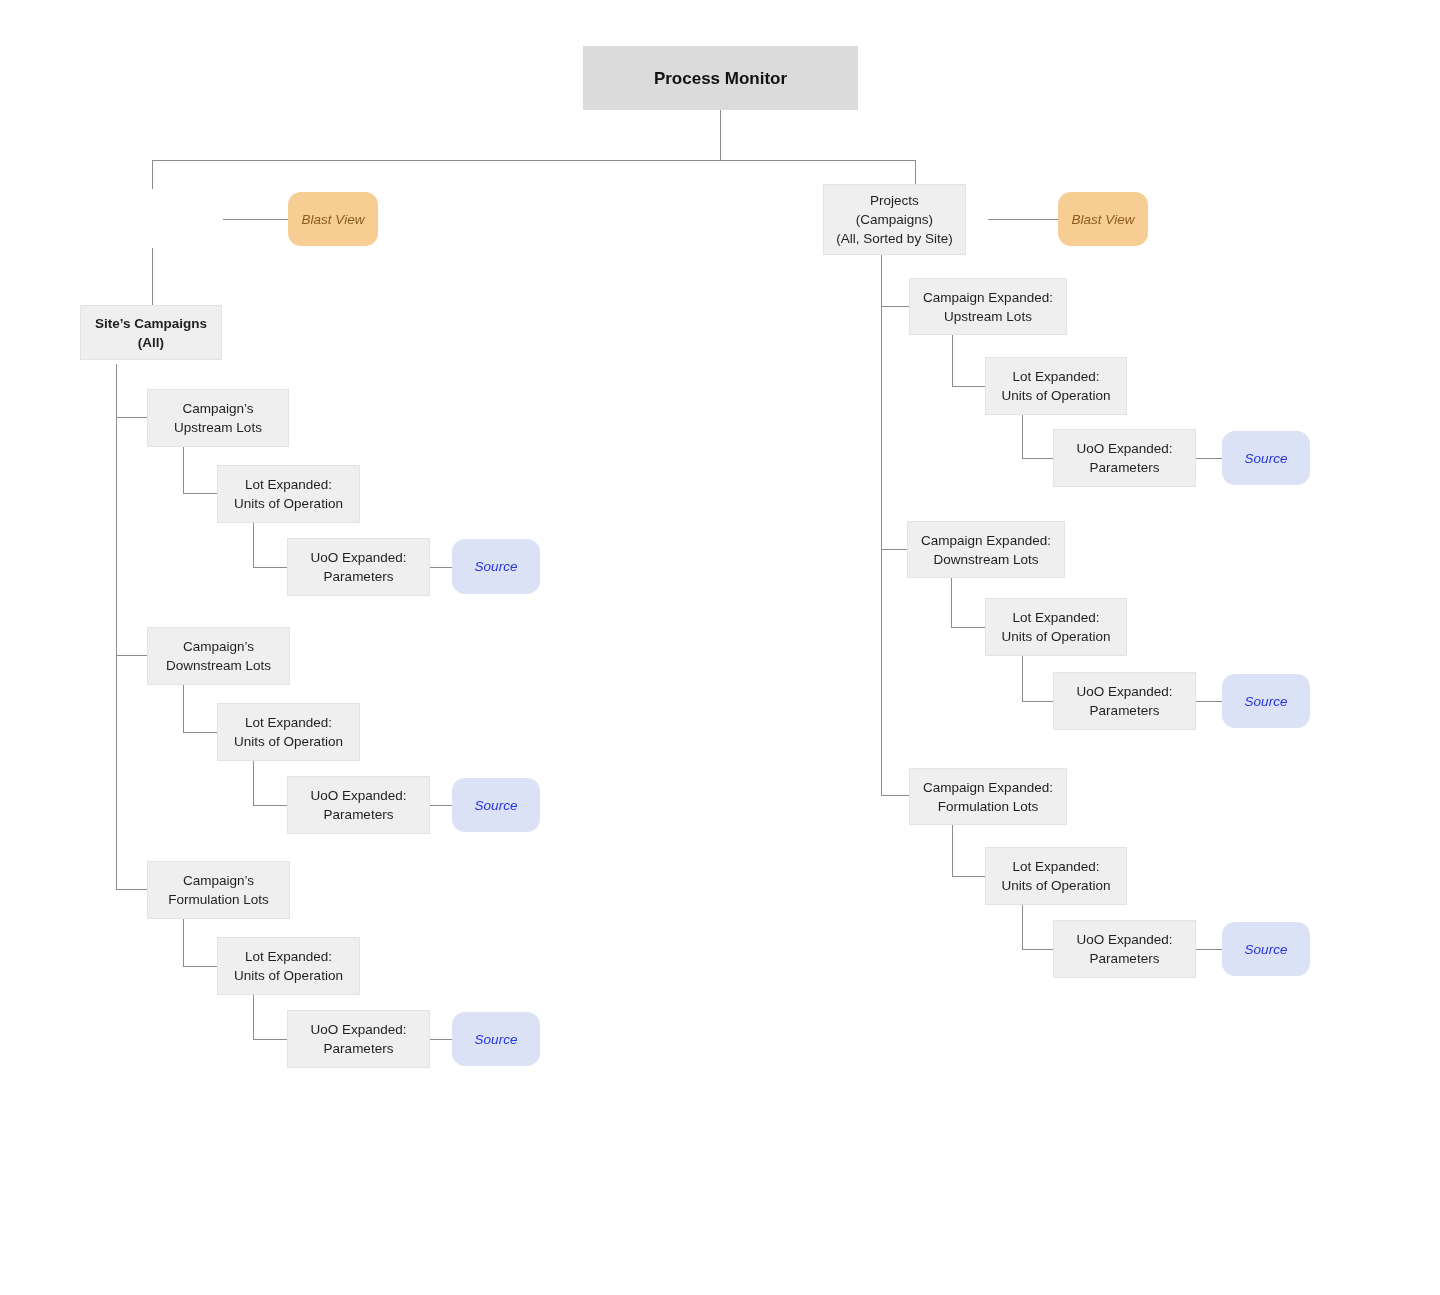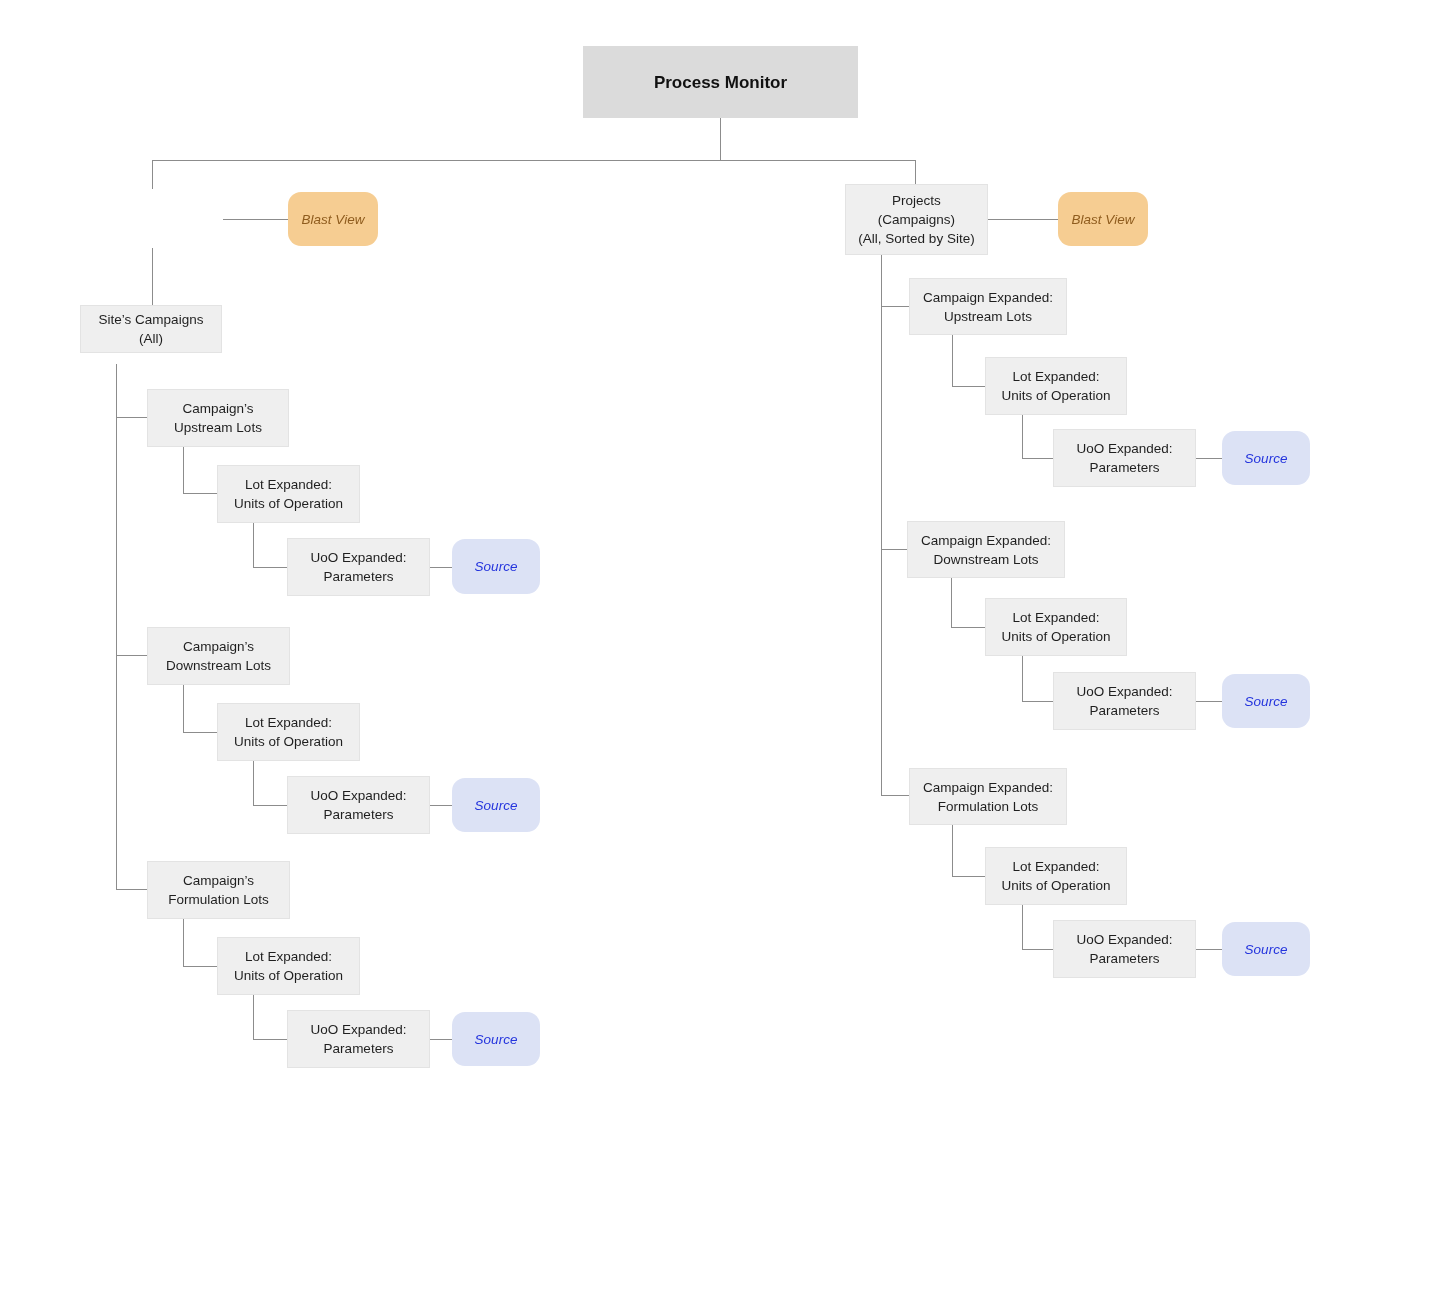--- a/index.html
+++ b/index.html
@@ -73,24 +73,24 @@
   <div class="line v" style="left:1022px;top:656px;height:45px;"></div>
   <div class="line h" style="left:1022px;top:701px;width:31px;"></div>
   <div class="line h" style="left:1196px;top:701px;width:26px;"></div>
   <div class="line h" style="left:881px;top:795px;width:28px;"></div>
   <div class="line v" style="left:952px;top:825px;height:51px;"></div>
   <div class="line h" style="left:952px;top:876px;width:33px;"></div>
   <div class="line v" style="left:1022px;top:905px;height:44px;"></div>
   <div class="line h" style="left:1022px;top:949px;width:31px;"></div>
   <div class="line h" style="left:1196px;top:949px;width:26px;"></div>
 
-  <div class="node title-node" style="left:583px;top:46px;width:275px;height:72px;">Process Monitor</div>
+  <div class="node title-node" style="left:583px;top:46px;width:275px;height:64px;">Process Monitor</div>
 
   <div class="node pill orange" style="left:288px;top:192px;width:90px;height:54px;">Blast View</div>
-  <div class="node" style="left:80px;top:305px;width:142px;height:48px;">Site’s Campaigns
+  <div class="node" style="left:80px;top:305px;width:142px;height:55px;font-weight:bold;">Site’s Campaigns
 (All)</div>
 
   <div class="node" style="left:147px;top:389px;width:142px;height:58px;">Campaign’s
 Upstream Lots</div>
   <div class="node" style="left:217px;top:465px;width:143px;height:58px;">Lot Expanded:
 Units of Operation</div>
   <div class="node" style="left:287px;top:538px;width:143px;height:58px;">UoO Expanded:
 Parameters</div>
   <div class="node pill blue" style="left:452px;top:539px;width:88px;height:55px;">Source</div>
 
@@ -103,21 +103,21 @@
   <div class="node pill blue" style="left:452px;top:778px;width:88px;height:54px;">Source</div>
 
   <div class="node" style="left:147px;top:861px;width:143px;height:58px;">Campaign’s
 Formulation Lots</div>
   <div class="node" style="left:217px;top:937px;width:143px;height:58px;">Lot Expanded:
 Units of Operation</div>
   <div class="node" style="left:287px;top:1010px;width:143px;height:58px;">UoO Expanded:
 Parameters</div>
   <div class="node pill blue" style="left:452px;top:1012px;width:88px;height:54px;">Source</div>
 
-  <div class="node" style="left:845px;top:184px;width:143px;height:71px;">Projects
+  <div class="node" style="left:823px;top:184px;width:143px;height:71px;">Projects
 (Campaigns)
 (All, Sorted by Site)</div>
   <div class="node pill orange" style="left:1058px;top:192px;width:90px;height:54px;">Blast View</div>
 
   <div class="node" style="left:909px;top:278px;width:158px;height:57px;">Campaign Expanded:
 Upstream Lots</div>
   <div class="node" style="left:985px;top:357px;width:142px;height:58px;">Lot Expanded:
 Units of Operation</div>
   <div class="node" style="left:1053px;top:429px;width:143px;height:58px;">UoO Expanded:
 Parameters</div>

